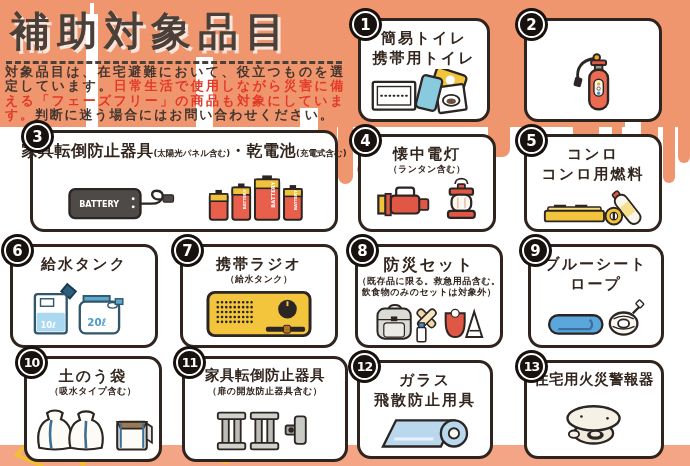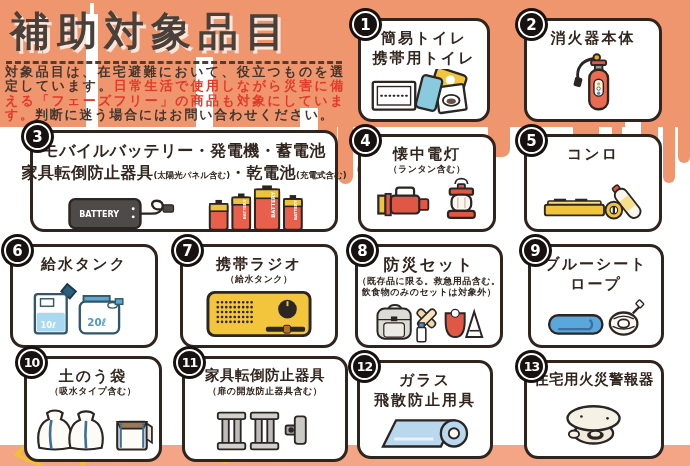--- a/index.html
+++ b/index.html
@@ -92,40 +92,38 @@
       <rect x="2" y="14" width="46" height="30" rx="2" fill="#fff" stroke="#2B2523" stroke-width="2.5"></rect>
       <rect x="7" y="19" width="36" height="20" fill="none" stroke="#2B2523" stroke-width="1.5"></rect>
       <line x1="11" y1="29" x2="39" y2="29" stroke="#2B2523" stroke-width="2" stroke-dasharray="1 3.5" stroke-linecap="round"></line>
     </svg>
   </div>
 
   <div class="card" style="left:524px;top:18px;width:138px;height:104px;">
     <div class="badge">
         <span>2</span>
       </div>
-    <div class="card-title">消火器本体</div>
     <svg class="illus" width="62" height="62" viewBox="0 0 64 66">
       <path d="M33,8 C20,10 14,18 16,30" fill="none" stroke="#2B2523" stroke-width="3"></path>
       <rect x="12" y="28" width="8" height="10" rx="2" fill="#2B2523" transform="rotate(15 16 33)"></rect>
       <circle cx="36" cy="7" r="3.5" fill="#E8B020" stroke="#2B2523" stroke-width="2"></circle>
       <rect x="30" y="10" width="16" height="5" rx="2" fill="#E05845" stroke="#2B2523" stroke-width="2"></rect>
       <rect x="34" y="15" width="8" height="5" fill="#9A9A96" stroke="#2B2523" stroke-width="2"></rect>
       <rect x="28" y="20" width="20" height="42" rx="9" fill="#EA6A52" stroke="#2B2523" stroke-width="2.5"></rect>
       <rect x="33" y="30" width="10" height="18" rx="5" fill="#FBF6EC" stroke="#2B2523" stroke-width="1.5"></rect>
       <circle cx="38" cy="35" r="1.8" fill="#E8B020"></circle>
       <circle cx="38" cy="40" r="1.8" fill="#fff" stroke="#2B2523" stroke-width=".7"></circle>
       <circle cx="38" cy="45" r="1.8" fill="#4A90C8"></circle>
     </svg>
   </div>
 
   <div class="card" style="left:30px;top:130px;width:308px;height:102px;">
     <div class="badge">
         <span>3</span>
       </div>
-    <div class="card-title c3t1">モバイルバッテリー・発電機・蓄電池</div>
     <div class="card-title c3t2"><span>家具転倒防止器具</span><span class="sm">(太陽光パネル含む)</span><span>・</span><span>乾電池</span><span class="sm">(充電式含む)</span></div>
     <svg class="illus" width="290" height="50" viewBox="0 0 300 62">
       <rect x="8" y="20" width="88" height="36" rx="7" fill="#4E4A47" stroke="#2B2523" stroke-width="3"></rect>
       <text x="20" y="42" font-size="10" font-weight="bold" fill="#fff">BATTERY</text>
       <circle cx="87" cy="32" r="1.8" fill="#fff"></circle>
         <circle cx="87" cy="42" r="1.8" fill="#fff"></circle>
       <path d="M96,38 h14 c16,0 18,-16 6,-16 c-10,0 -6,14 8,10" fill="none" stroke="#2B2523" stroke-width="3"></path>
       <rect x="124" y="27" width="13" height="9" rx="2" fill="#4E4A47" stroke="#2B2523" stroke-width="1.5"></rect>
       <rect x="189" y="21" width="8" height="5" fill="#2B2523"></rect>
       <rect x="182" y="26" width="22" height="32" rx="3" fill="#E8604C" stroke="#2B2523" stroke-width="2.5"></rect>
@@ -165,20 +163,21 @@
       <line x1="105" y1="24" x2="105" y2="36" stroke="#E3B5A5" stroke-width="1.5"></line>
       <rect x="86" y="39" width="30" height="8" rx="3" fill="#E05845" stroke="#2B2523" stroke-width="2.5"></rect>
     </svg>
   </div>
 
   <div class="card" style="left:524px;top:134px;width:138px;height:98px;">
     <div class="badge">
         <span>5</span>
       </div>
     <div class="card-title">コンロ</div>
+    <div class="card-title">コンロ用燃料</div>
     <svg class="illus" width="126" height="44" viewBox="0 0 135 58">
       <g transform="rotate(-38 114 34)">
         <rect x="110" y="4" width="9" height="7" rx="2" fill="#E05845" stroke="#2B2523" stroke-width="2"></rect>
         <rect x="106" y="10" width="17" height="44" rx="8" fill="#FBF6EC" stroke="#2B2523" stroke-width="2.5"></rect>
         <rect x="107.5" y="24" width="14" height="16" fill="#F5DE8C"></rect>
       </g>
       <rect x="16" y="26" width="16" height="5" fill="#2B2523"></rect>
       <rect x="44" y="26" width="16" height="5" fill="#2B2523"></rect>
       <rect x="8" y="29" width="70" height="7" rx="2" fill="#F8DC7C" stroke="#2B2523" stroke-width="2"></rect>
       <rect x="4" y="34" width="78" height="14" rx="3" fill="#F2C43C" stroke="#2B2523" stroke-width="2.5"></rect>

